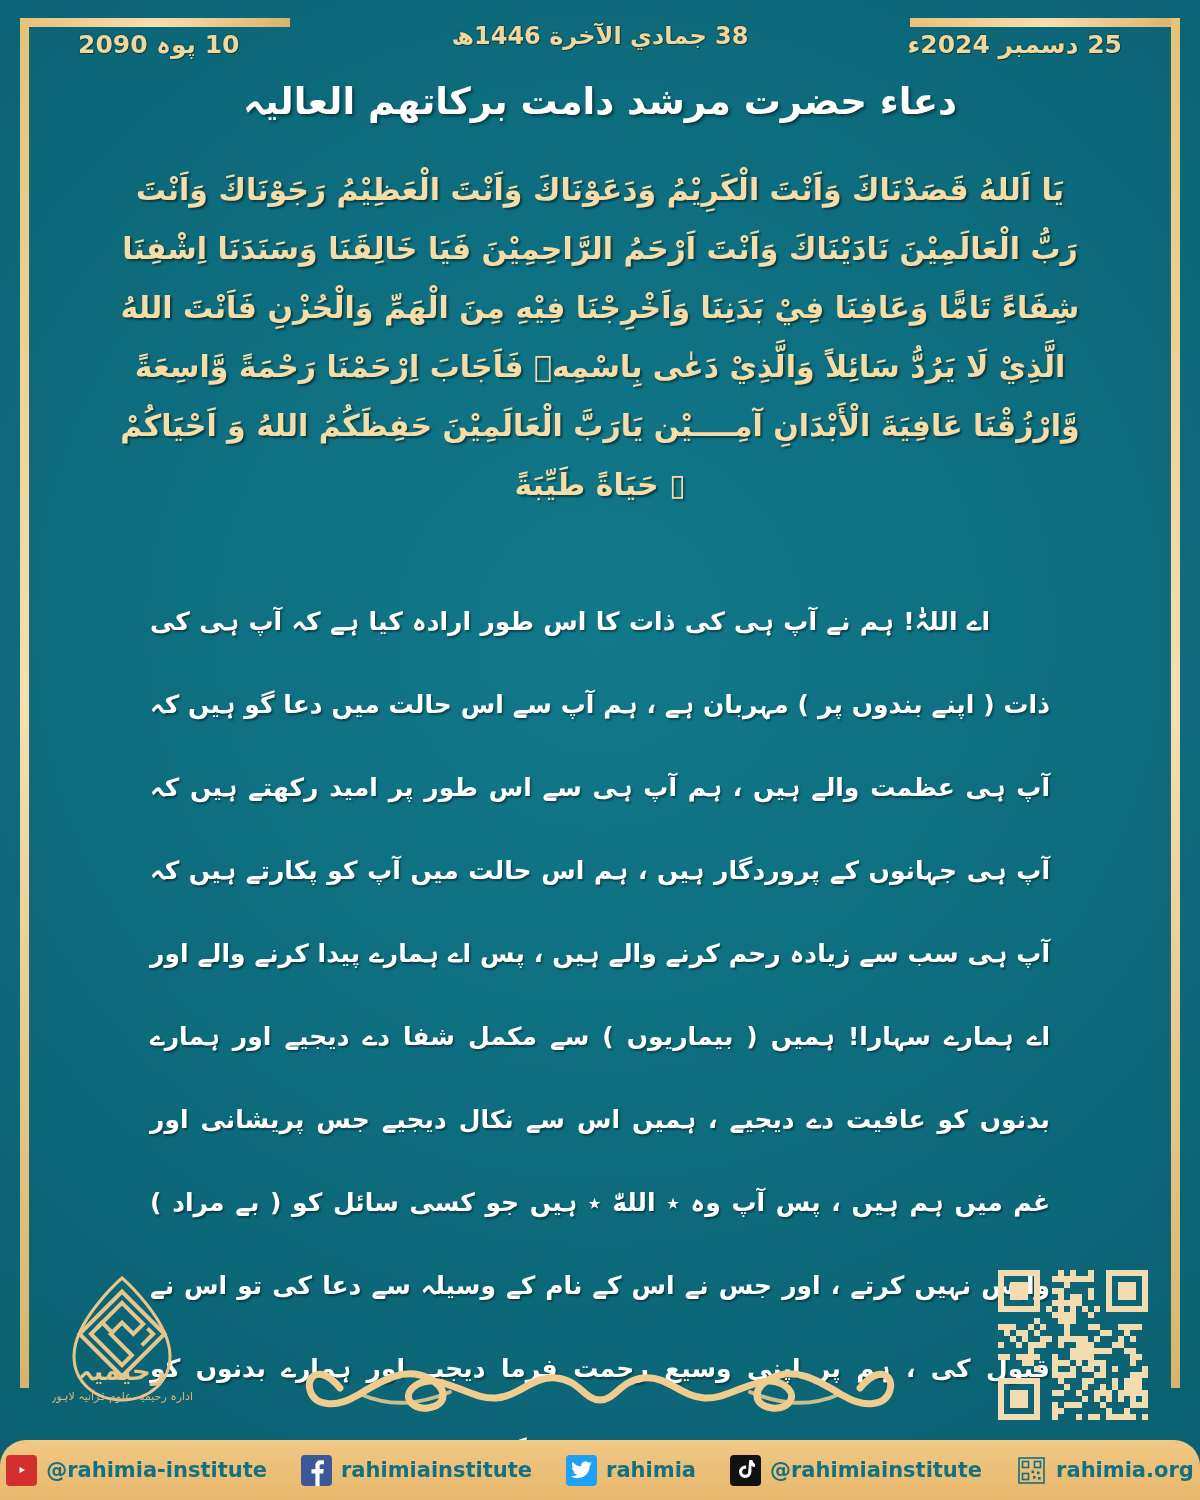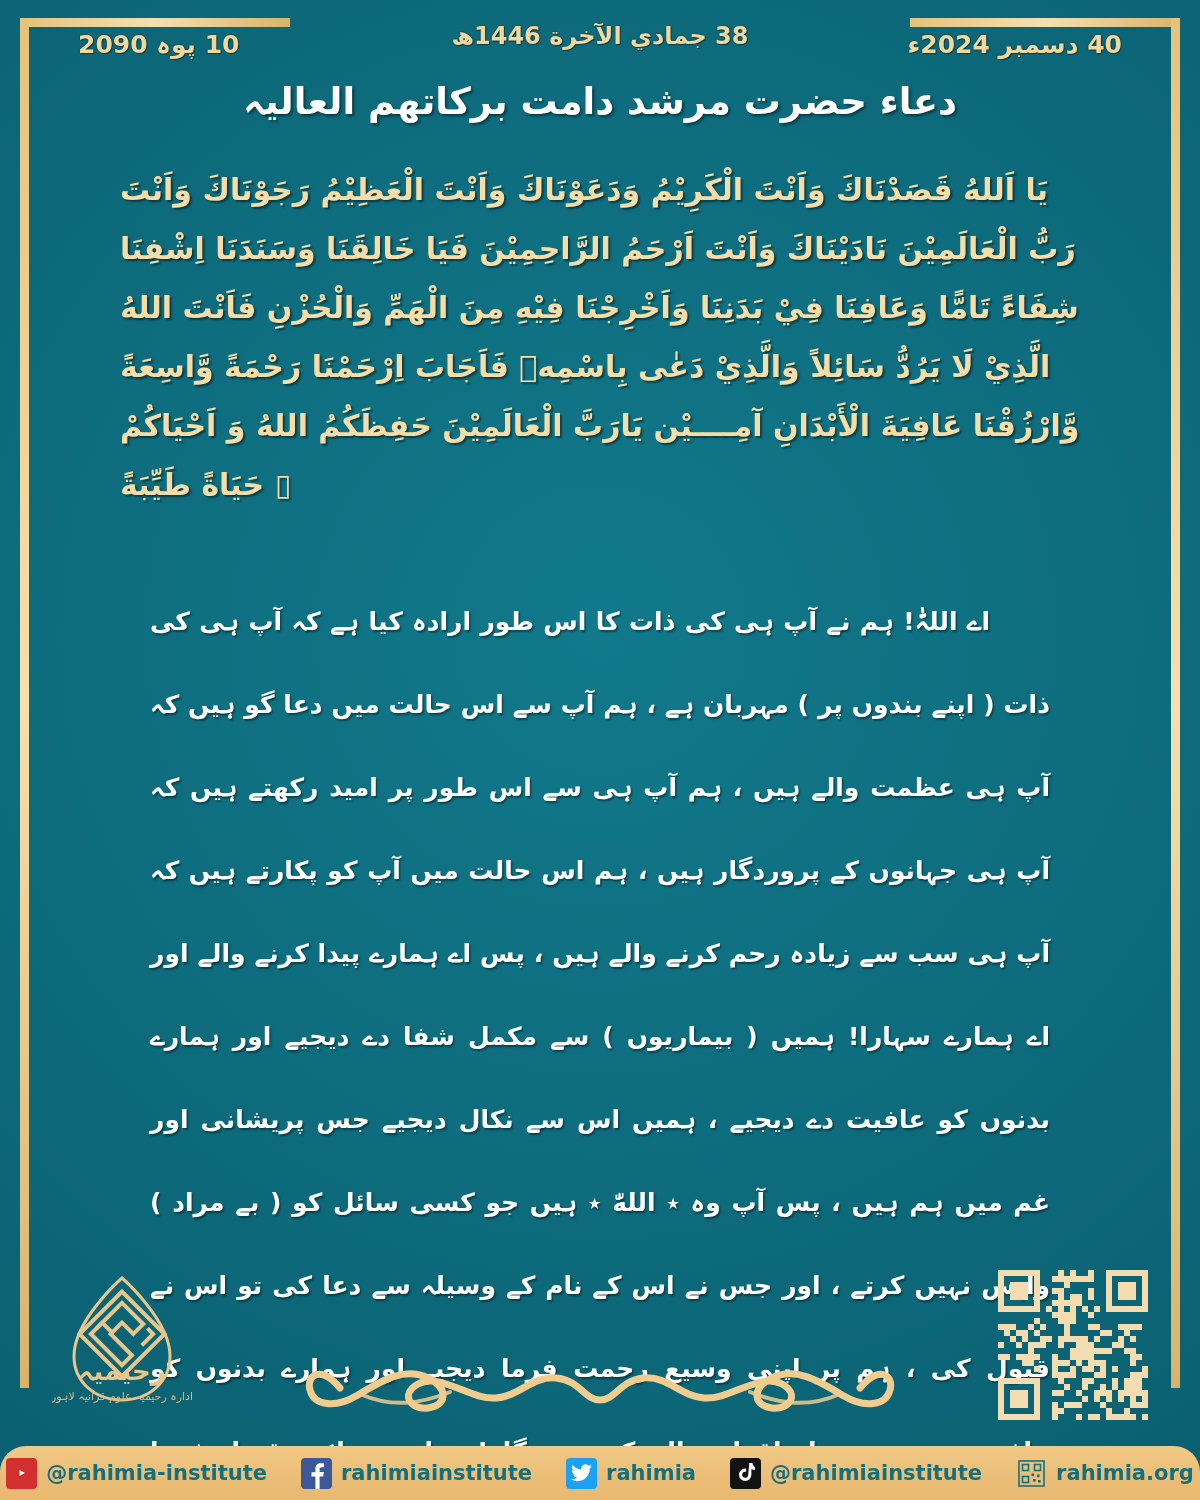--- a/index.html
+++ b/index.html
@@ -54,21 +54,21 @@
     color:#ffffff;
     font-size:37px; font-weight:700;
     direction:rtl;
     text-shadow:2px 2px 3px rgba(0,0,0,.45);
     letter-spacing:0px;
   }
 
   
   #arabic {
     position:absolute; top:160px; left:120px; right:120px;
-    text-align:left;
+    text-align:center;
     direction:rtl;
     color:#f6dca6;
     font-family:"DejaVu Sans", sans-serif;
     font-size:30px;
     font-weight:700;
     line-height:59px;
     text-shadow:2px 2px 2px rgba(0,0,0,.45);
   }
 
   
@@ -97,21 +97,21 @@
     width:150px; height:150px;
     display:grid;
     grid-template-columns:repeat(25,1fr);
     grid-template-rows:repeat(25,1fr);
   }
   #qr .qr-grid i { display:block; }
   #qr .qr-grid i.on { background:#f3dcb0; }
 
   
   #footer {
-    position:absolute; left:0; right:0; bottom:0; height:54px;
+    position:absolute; left:0; right:0; bottom:0; height:60px;
     background:linear-gradient(180deg,#f0c985 0%,#ecc07a 45%,#e8b86e 100%);
     border-top-left-radius:26px; border-top-right-radius:26px;
     display:flex; align-items:center; justify-content:center;
     gap:34px;
     padding:0 38px;
   }
   .social { display:flex; align-items:center; gap:9px; }
   .social .sname {
     color:#14707f; font-size:21px; font-weight:700;
     font-family:"DejaVu Sans", sans-serif;
@@ -138,21 +138,21 @@
     <div class="h"></div>
     <div class="v"></div>
   </div>
   <div class="frame-corner" id="fc-tr">
     <div class="h"></div>
     <div class="v"></div>
   </div>
 
   <div class="date" id="date-left">10 پوہ 2090</div>
   <div class="date" id="date-hijri">38 جمادي الآخرة 1446ھ</div>
-  <div class="date" id="date-right">40 دسمبر 2024ء</div>
+  <div class="date" id="date-right">25 دسمبر 2024ء</div>
 
   <div id="title">دعاء حضرت مرشد دامت بركاتهم العالیہ</div>
 
   <div id="arabic">يَا اَللهُ قَصَدْنَاكَ وَاَنْتَ الْكَرِيْمُ وَدَعَوْنَاكَ وَاَنْتَ الْعَظِيْمُ رَجَوْنَاكَ وَاَنْتَ رَبُّ الْعَالَمِيْنَ نَادَيْنَاكَ وَاَنْتَ اَرْحَمُ الرَّاحِمِيْنَ فَيَا خَالِقَنَا وَسَنَدَنَا اِشْفِنَا شِفَاءً تَامًّا وَعَافِنَا فِيْ بَدَنِنَا وَاَخْرِجْنَا فِيْهِ مِنَ الْهَمِّ وَالْحُزْنِ فَاَنْتَ اللهُ الَّذِيْ لَا يَرُدُّ سَائِلاً وَالَّذِيْ دَعٰى بِاسْمِهٖ فَاَجَابَ اِرْحَمْنَا رَحْمَةً وَّاسِعَةً وَّارْزُقْنَا عَافِيَةَ الْأَبْدَانِ آمِــــيْن يَارَبَّ الْعَالَمِيْنَ حَفِظَكُمُ اللهُ وَ اَحْيَاكُمْ ▯ حَيَاةً طَيِّبَةً</div>
 
   <div id="urdu">
     <p>اے اللہّٰ! ہم نے آپ ہی کی ذات کا اس طور ارادہ کیا ہے کہ آپ ہی کی ذات ( اپنے بندوں پر ) مہربان ہے ، ہم آپ سے اس حالت میں دعا گو ہیں کہ آپ ہی عظمت والے ہیں ، ہم آپ ہی سے اس طور پر امید رکھتے ہیں کہ آپ ہی جہانوں کے پروردگار ہیں ، ہم اس حالت میں آپ کو پکارتے ہیں کہ آپ ہی سب سے زیادہ رحم کرنے والے ہیں ، پس اے ہمارے پیدا کرنے والے اور اے ہمارے سہارا! ہمیں ( بیماریوں ) سے مکمل شفا دے دیجیے اور ہمارے بدنوں کو عافیت دے دیجیے ، ہمیں اس سے نکال دیجیے جس پریشانی اور غم میں ہم ہیں ، پس آپ وہ ٭ اللهّٰ ٭ ہیں جو کسی سائل کو ( بے مراد ) واپس نہیں کرتے ، اور جس نے اس کے نام کے وسیلہ سے دعا کی تو اس نے قبول کی ، ہم پر اپنی وسیع رحمت فرما دیجیے اور ہمارے بدنوں کو عافیت دے دیجیے ۔ اے اقوامِ عالم کے پروردگار! ہماری دعائیں قبول فرما لیجیے! اللهّٰ تعالیٰ آپ ( احباب ) کی حفاظت فرمائے اور آپ کو پاکیزہ زندگی سے نوازے۔</p>
   </div>
 
   <div id="logo">

